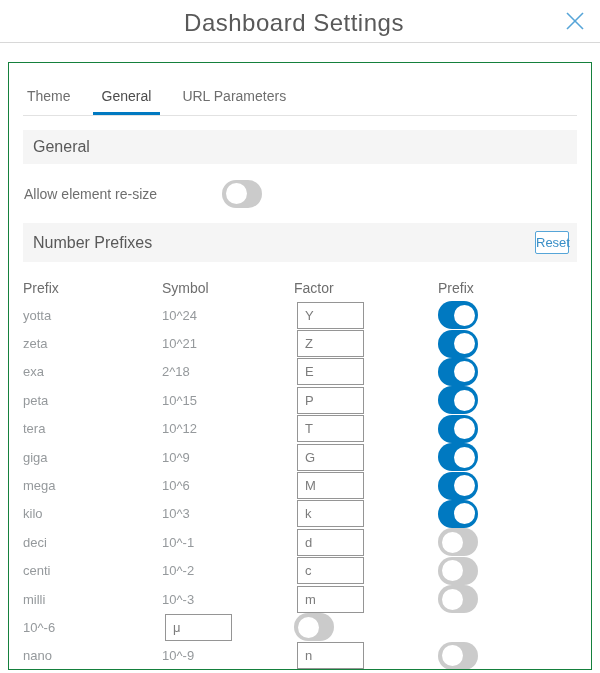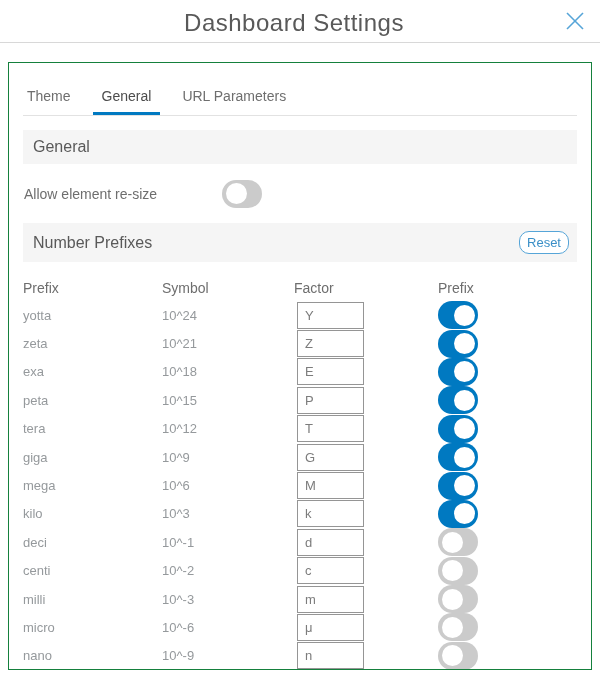--- a/index.html
+++ b/index.html
@@ -25,22 +25,22 @@
           cursor:pointer; white-space:nowrap; }
   .tab + .tab { margin-left:20px; }
   .tab.active { color:#4c4c4c; padding:0 9px 6px 9px; border-bottom:3px solid #0079c1; }
 
   
   .section-bar { margin:14px 14px 0 14px; height:34px; background:#f5f5f5;
                  display:flex; align-items:center; padding:0 8px 0 10px;
                  font-size:16px; color:#595959; }
   .section-bar.np { height:39px; margin-top:0; justify-content:space-between; }
 
-  .reset-btn { width:50px; height:23px; background:#fff; border:1px solid #56a5d8;
-               border-radius:10px; color:#3a8fc7; font-size:13px; cursor:pointer;
+  .reset-btn { width:34px; height:23px; background:#fff; border:1px solid #56a5d8;
+               border-radius:2px; color:#3a8fc7; font-size:13px; cursor:pointer;
                font-family:inherit; line-height:20px; }
 
   
   .allow-row { margin:0 14px; height:59px; display:flex; align-items:center; }
   .allow-row .lbl { font-size:14px; color:#6e6e6e; width:199px; padding-left:1px; }
 
   
   .toggle { width:40px; height:28px; border-radius:14px; position:relative;
             cursor:pointer; flex:0 0 auto; }
   .toggle .knob { position:absolute; top:3.5px; width:21px; height:21px;
@@ -127,21 +127,21 @@
     <span><input class="sym-input" type="text" value="Z" style=""></span>
     <span>
             <div class="toggle on">
               <div class="knob"></div>
             </div>
           </span>
   </div>
 
   <div class="prow">
     <span class="pcell">exa</span>
-    <span class="pcell">10^18</span>
+    <span class="pcell">2^18</span>
     <span><input class="sym-input" type="text" value="E" style=""></span>
     <span>
             <div class="toggle on">
               <div class="knob"></div>
             </div>
           </span>
   </div>
 
   <div class="prow">
     <span class="pcell">peta</span>
@@ -225,21 +225,20 @@
     <span class="pcell">10^-3</span>
     <span><input class="sym-input" type="text" value="m" style=""></span>
     <span>
             <div class="toggle off">
               <div class="knob"></div>
             </div>
           </span>
   </div>
 
   <div class="prow">
-    <span class="pcell">micro</span>
     <span class="pcell">10^-6</span>
     <span><input class="sym-input" type="text" value="μ" style=""></span>
     <span>
             <div class="toggle off">
               <div class="knob"></div>
             </div>
           </span>
   </div>
 
   <div class="prow">

